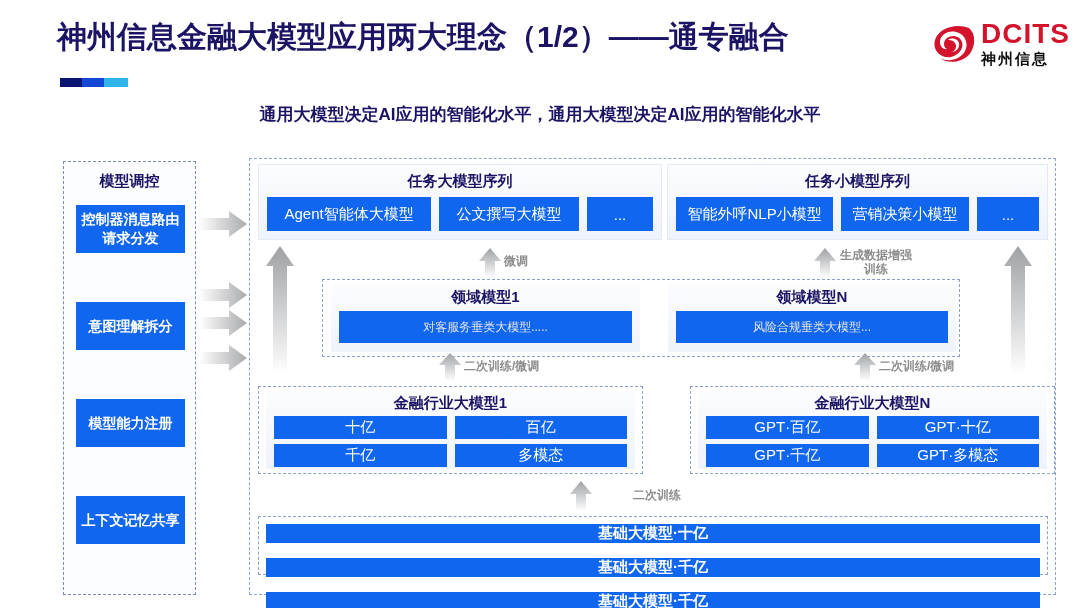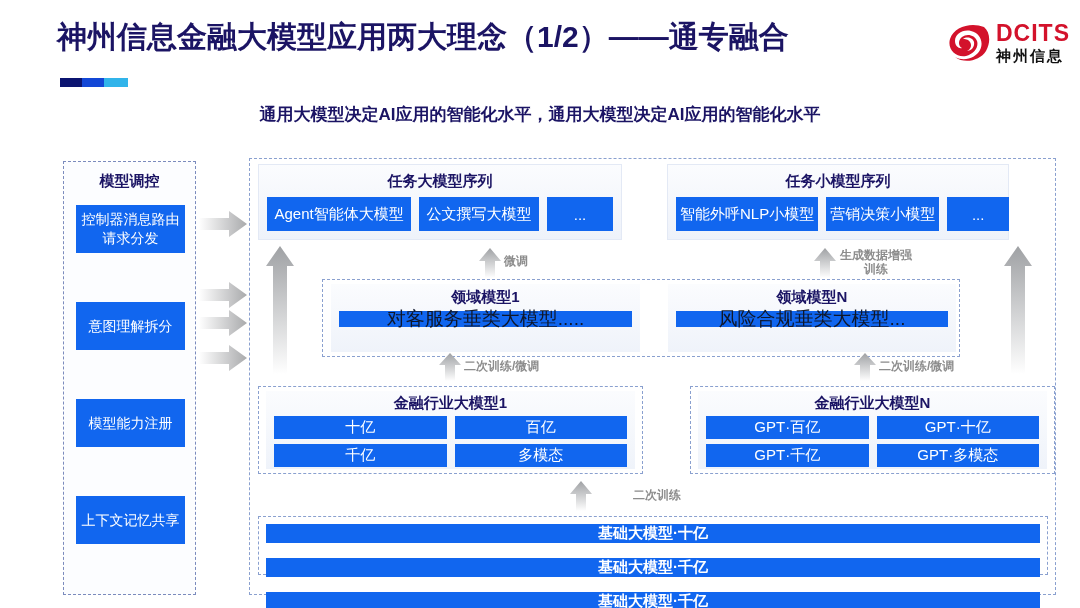--- a/index.html
+++ b/index.html
@@ -18,21 +18,21 @@
   }
   .accent-bar{position:absolute;left:60px;top:78px;width:68px;height:9px;display:flex;}
   .accent-bar i{display:block;height:100%;}
   .ab1{width:22px;background:#0b1470;}
   .ab2{width:22px;background:#1347d6;}
   .ab3{width:24px;background:#31b4ea;}
 
   .logo{position:absolute;right:10px;top:20px;display:flex;align-items:center;gap:6px;}
   .logo-mark{width:44px;height:44px;position:relative;}
   .logo-text{display:flex;flex-direction:column;line-height:1;}
-  .logo-en{font-size:23px;font-weight:bold;color:#d3122b;letter-spacing:1px;}
+  .logo-en{font-size:28px;font-weight:bold;color:#d3122b;letter-spacing:1px;}
   .logo-cn{font-size:15px;font-weight:bold;color:#111;letter-spacing:2px;margin-top:3px;}
 
   .subtitle{
     position:absolute;left:0;top:103px;width:1080px;text-align:center;
     font-size:17px;font-weight:bold;color:#1b1464;
   }
 
   
   .canvas{position:absolute;left:0;top:150px;width:1080px;height:458px;}
 
@@ -40,21 +40,21 @@
   .ctrl-panel{
     position:absolute;left:63px;top:11px;width:133px;height:434px;
     border:1px dashed #7b8bbd;background:#fcfdff;box-sizing:border-box;
   }
   .ctrl-title{
     position:absolute;left:0;top:10px;width:100%;text-align:center;
     font-size:15px;font-weight:bold;color:#1b1464;
   }
   .ctrl-btn{
     position:absolute;left:12px;width:109px;
-    background:#1166ef;color:#fff;font-size:14px;font-weight:normal;
+    background:#1166ef;color:#fff;font-size:14px;font-weight:bold;
     display:flex;align-items:center;justify-content:center;text-align:center;
     line-height:19px;box-sizing:border-box;padding:2px 4px;
   }
   .cb0{top:43px;height:48px;}
   .cb1{top:140px;height:48px;}
   .cb2{top:237px;height:48px;}
   .cb3{top:334px;height:48px;}
 
   
   .rarrow{position:absolute;left:199px;width:48px;height:26px;}
@@ -65,22 +65,22 @@
     position:absolute;left:249px;top:8px;width:807px;height:437px;
     border:1px dashed #8aa0cf;box-sizing:border-box;
   }
 
   
   .seqbox{
     position:absolute;top:14px;height:76px;
     background:linear-gradient(180deg,#fbfcfe 0%,#eef2fa 100%);
     border:1px solid #e3e9f5;box-sizing:border-box;
   }
-  .seq-left{left:258px;width:364px;}
-  .seq-right{left:667px;width:342px;}
+  .seq-left{left:258px;width:404px;}
+  .seq-right{left:667px;width:381px;}
   .seq-title{
     position:absolute;left:0;top:7px;width:100%;text-align:center;
     font-size:15px;font-weight:bold;color:#1b1464;
   }
   .seq-items{position:absolute;left:8px;right:8px;top:32px;display:flex;gap:8px;}
   .chip{
     background:#1166ef;color:#ffffff;font-size:15px;
     height:34px;display:flex;align-items:center;justify-content:center;
     white-space:nowrap;box-sizing:border-box;padding:0 4px;
   }
@@ -98,22 +98,22 @@
     background:linear-gradient(180deg,#fbfcfe 0%,#eff3fa 100%);
     box-sizing:border-box;
   }
   .dom-left{left:331px;width:309px;}
   .dom-right{left:668px;width:288px;}
   .dom-title{
     position:absolute;left:0;top:4px;width:100%;text-align:center;
     font-size:15px;font-weight:bold;color:#1b1464;
   }
   .dom-chip{
-    position:absolute;left:8px;right:8px;top:27px;height:16px;
-    background:#1166ef;color:#0f172a;font-size:19px;
+    position:absolute;left:8px;right:8px;top:27px;height:32px;
+    background:#1166ef;color:#e5e5e5;font-size:12px;
     display:flex;align-items:center;justify-content:center;white-space:nowrap;
   }
 
   
   .ind-frame{
     position:absolute;top:236px;height:88px;
     border:1px dashed #8aa0cf;box-sizing:border-box;background:#ffffff;
   }
   .indf-left{left:258px;width:385px;}
   .indf-right{left:690px;width:365px;}

